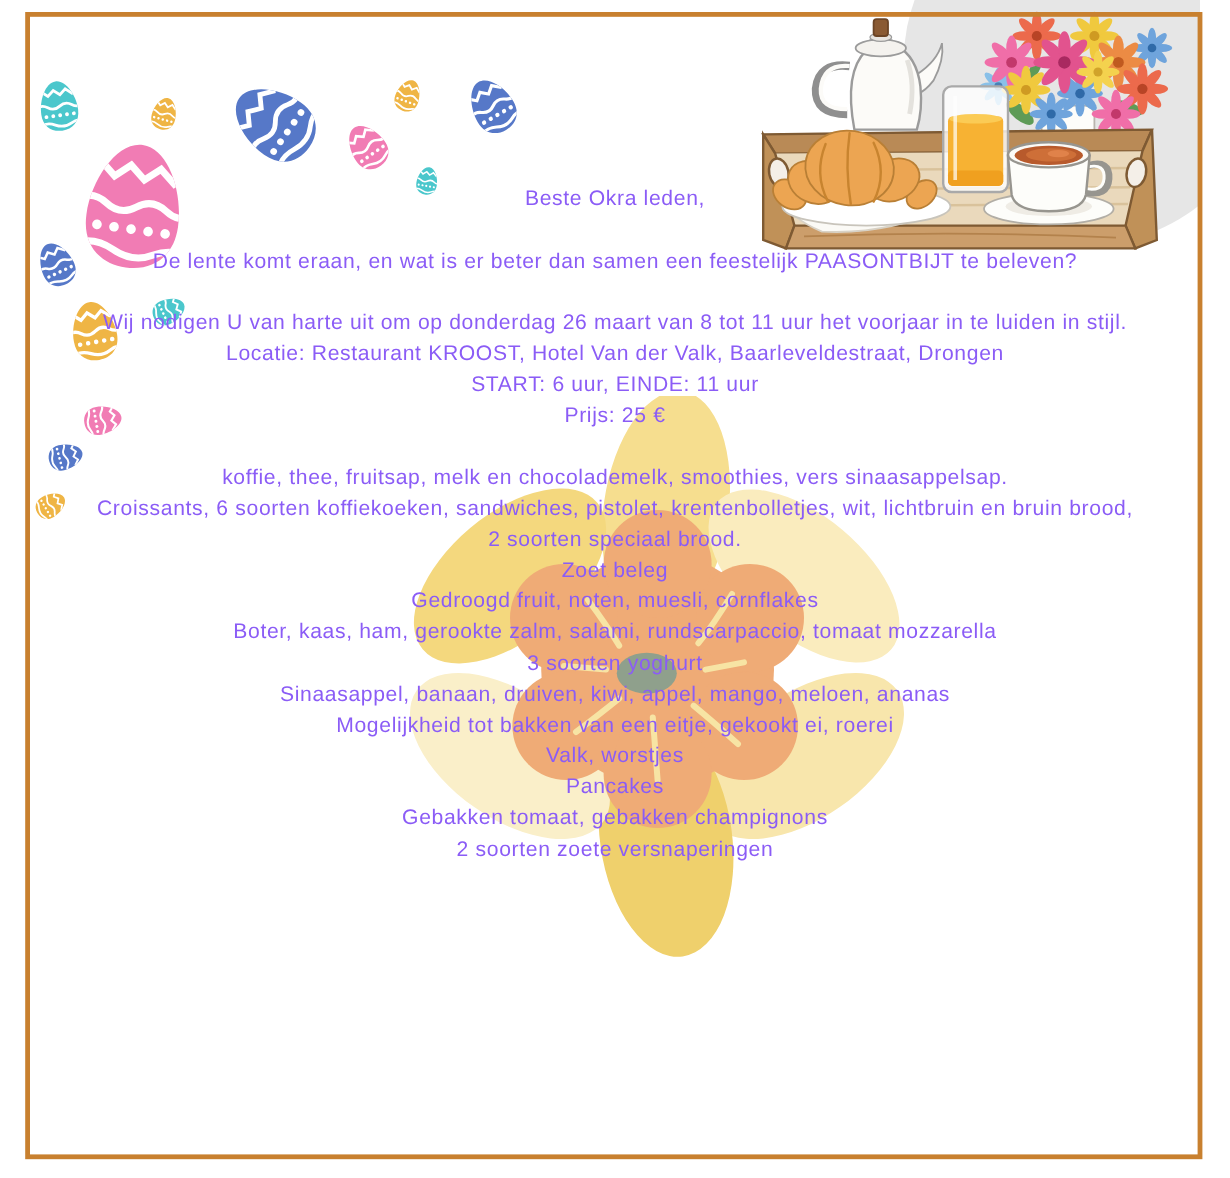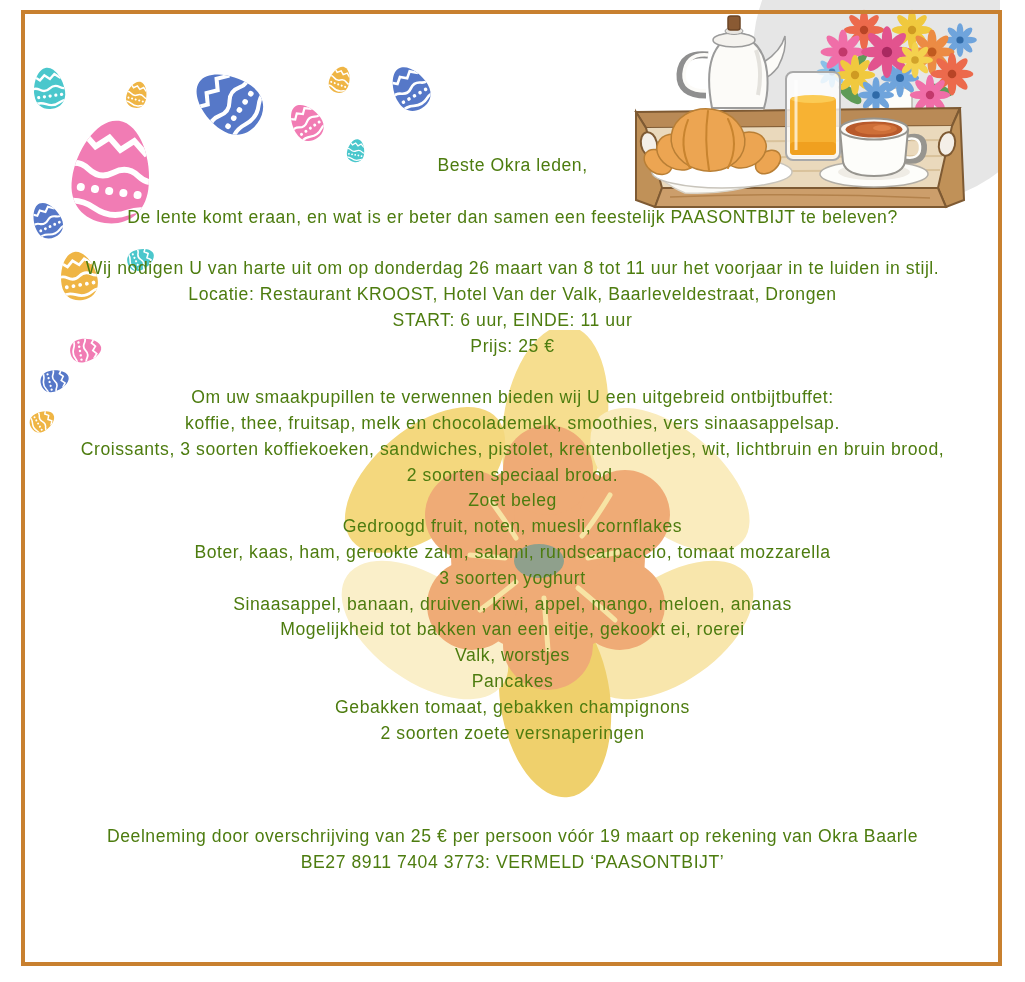--- a/index.html
+++ b/index.html
@@ -7,21 +7,21 @@
        font-family:"Liberation Sans",sans-serif;}
   .page{position:absolute;inset:0;background:#ffffff;}
   .border-frame{position:absolute;left:21px;top:10px;width:981px;height:956px;
        border:4px solid #c8802f;z-index:30;pointer-events:none;box-sizing:border-box;}
   .illustration{position:absolute;left:600px;top:0;width:400px;height:216px;
        z-index:10;overflow:hidden;}
   .daffodil{position:absolute;left:320px;top:330px;width:470px;height:472px;z-index:3;}
   #eggs-layer{position:absolute;inset:0;z-index:2;}
   .egg{position:absolute;}
   .text-block{position:absolute;left:0;right:0;top:153px;z-index:20;
-       color:#4d7c0f;font-size:17.6px;line-height:25.8px;letter-spacing:0.55px;}
+       color:#8b5cf6;font-size:17.6px;line-height:25.8px;letter-spacing:0.55px;}
   .line{height:25.8px;text-align:center;white-space:nowrap;}
   .spacer{height:25.8px;}
 </style>
 </head>
 <body>
 
 <div class="page">
 
   <div id="eggs-layer">
       <svg viewBox="0 0 100 125" class="egg" style="left: 31px; top: 63px; width: 36px; height: 50px; transform: rotate(-8deg);">
@@ -462,38 +462,33 @@
     <div class="line">De lente komt eraan, en wat is er beter dan samen een feestelijk PAASONTBIJT te beleven?</div>
     <div class="spacer"></div>
     <div>
         <div class="line">Wij nodigen U van harte uit om op donderdag 26 maart van 8 tot 11 uur het voorjaar in te luiden in stijl.</div>
         <div class="line">Locatie: Restaurant KROOST, Hotel Van der Valk, Baarleveldestraat, Drongen</div>
         <div class="line">START: 6 uur, EINDE: 11 uur</div>
         <div class="line">Prijs: 25 €</div>
       </div>
     <div class="spacer"></div>
     <div>
-        <div class="line">Om uw smaakpupillen te verwennen bieden wij U een uitgebreid ontbijtbuffet:</div>
         <div class="line">koffie, thee, fruitsap, melk en chocolademelk, smoothies, vers sinaasappelsap.</div>
-        <div class="line">Croissants, 3 soorten koffiekoeken, sandwiches, pistolet, krentenbolletjes, wit, lichtbruin en bruin brood,</div>
+        <div class="line">Croissants, 6 soorten koffiekoeken, sandwiches, pistolet, krentenbolletjes, wit, lichtbruin en bruin brood,</div>
         <div class="line">2 soorten speciaal brood.</div>
         <div class="line">Zoet beleg</div>
         <div class="line">Gedroogd fruit, noten, muesli, cornflakes</div>
         <div class="line">Boter, kaas, ham, gerookte zalm, salami, rundscarpaccio, tomaat mozzarella</div>
         <div class="line">3 soorten yoghurt</div>
         <div class="line">Sinaasappel, banaan, druiven, kiwi, appel, mango, meloen, ananas</div>
         <div class="line">Mogelijkheid tot bakken van een eitje, gekookt ei, roerei</div>
         <div class="line">Valk, worstjes</div>
         <div class="line">Pancakes</div>
         <div class="line">Gebakken tomaat, gebakken champignons</div>
         <div class="line">2 soorten zoete versnaperingen</div>
       </div>
     <div class="spacer"></div>
     <div class="spacer"></div>
     <div class="spacer"></div>
-    <div>
-        <div class="line">Deelneming door overschrijving van 25 € per persoon vóór 19 maart op rekening van Okra Baarle</div>
-        <div class="line">BE27 8911 7404 3773: VERMELD ‘PAASONTBIJT’</div>
-      </div>
   </div>
 
   <div class="border-frame"></div>
 </div>
 
 </body></html>

